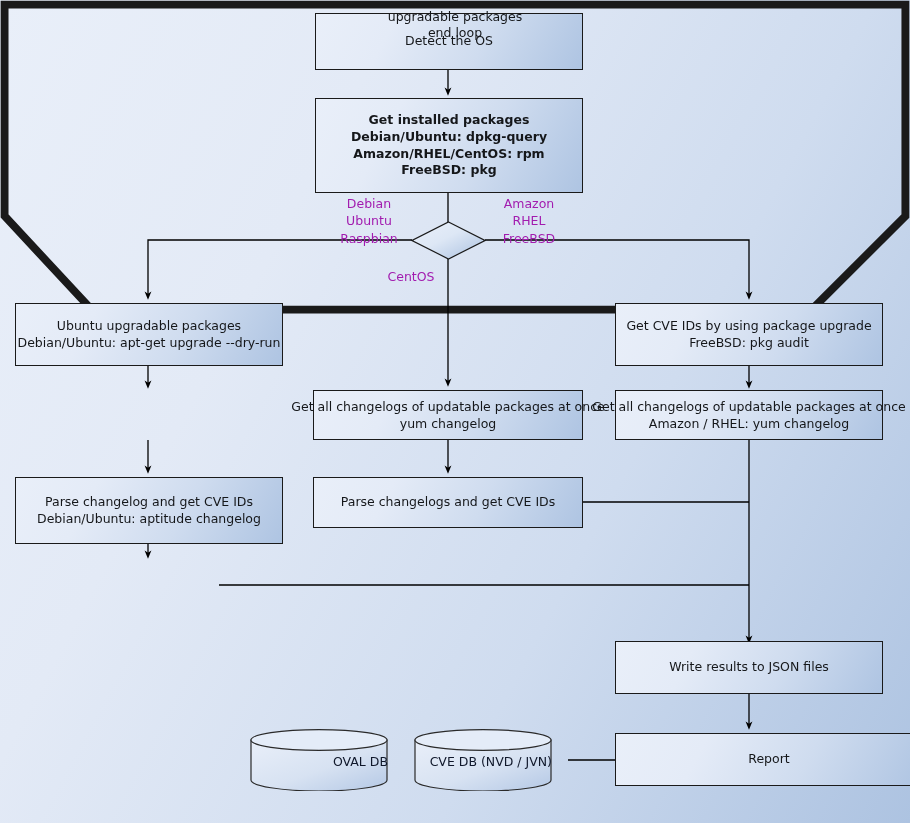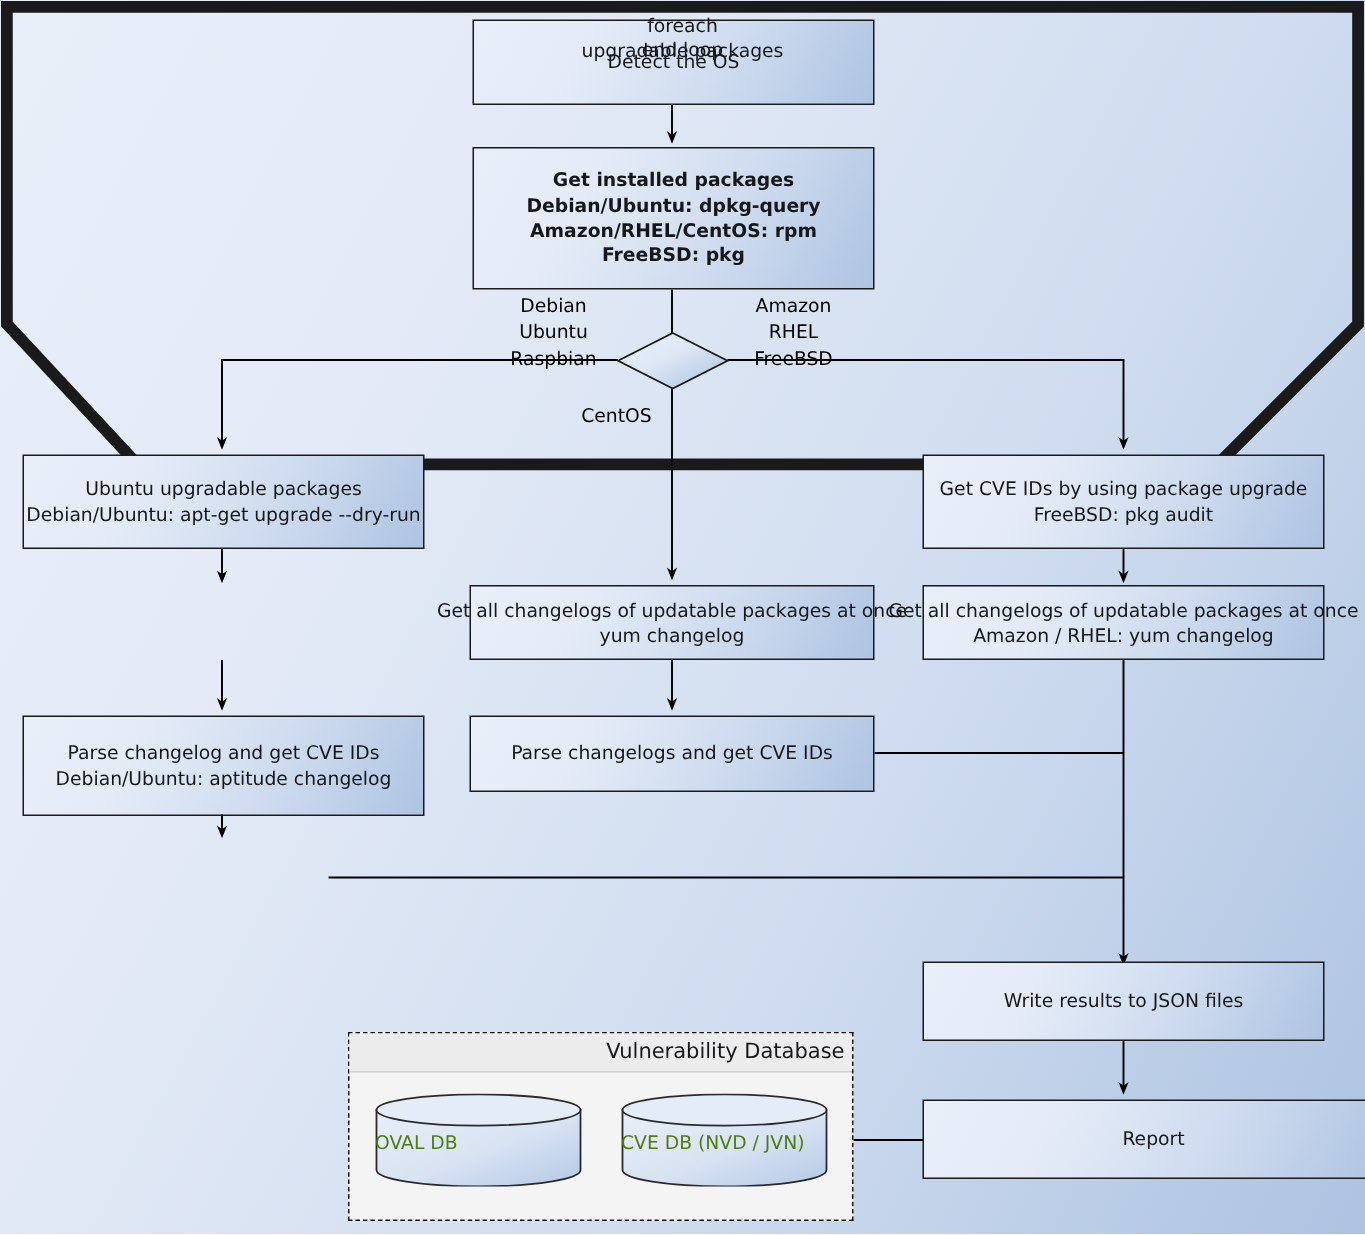--- a/index.html
+++ b/index.html
@@ -79,21 +79,21 @@
     color: #15171a;
   }
   
   .diamond {
     position: absolute;
   }
   
   .edge-label {
     position: absolute;
     font-size: 12.5px;
-    color: #000000;
+    color: #a21caf;
     line-height: 1.38;
     white-space: nowrap;
     text-align: center;
   }
   
   .of-text {
     position: absolute;
     font-size: 12.5px;
     color: #15171a;
     line-height: 1.35;
@@ -120,23 +120,23 @@
     background: #ececec;
     border-bottom: 1px solid #d2d2d2;
   }
   
   .cyl {
     position: absolute;
   }
   .cyl-label {
     position: absolute;
     width: 100%;
-    text-align: left;
-    font-size: 12.5px;
-    color: #4d7c0f;
+    text-align: right;
+    font-size: 12.5px;
+    color: #0f172a;
     white-space: nowrap;
     z-index: 4;
     pointer-events: none;
   }
   svg.lines {
     position: absolute;
     left: 0; top: 0;
     width: 910px;
     height: 823px;
     pointer-events: none;
@@ -232,21 +232,20 @@
     <span>Ubuntu upgradable packages</span>
     <span>Debian/Ubuntu: apt-get upgrade --dry-run</span>
   </div>
 
   <div class="loopstart" style="left:80px; top:392px; width:139px; height:48px;">
     <div class="shape"></div>
     <svg class="outline" viewBox="0 0 139 48">
       <polygon points="13,0.7 126,0.7 138.3,13 138.3,47.3 0.7,47.3 0.7,13" fill="none" stroke="#1a1a1a" stroke-width="1.2"></polygon>
     </svg>
     <div class="label" style="position:absolute;left:0;top:9px;">
-      <div>foreach</div>
       <div>upgradable  packages</div>
     </div>
   </div>
 
   <div class="node" style="left:15px; top:477px; width:268px; height:67px; flex-direction:column;">
     <span>Parse changelog and get  CVE IDs</span>
     <span>Debian/Ubuntu: aptitude changelog</span>
   </div>
 
   <div class="loopend" style="left:80px; top:562px; width:139px; height:48px;">
@@ -281,24 +280,20 @@
   </div>
 
   <div class="node" style="left:615px; top:641px; width:268px; height:53px;">
     <span class="txt">Write results to JSON files</span>
   </div>
 
   <div class="node" style="left:615px; top:733px; width:308px; height:53px;">
     <span class="txt">Report</span>
   </div>
 
-  <div class="group" style="left:232px; top:688px; width:337px; height:126px;">
-    <div class="group-titlebar" style="left:0; top:0; width:100%; height:25px;"></div>
-    <div class="group-title" style="right:5px; top:4px;">Vulnerability Database</div>
-  </div>
 
   <div class="cyl" style="left:250px; top:729px; width:138px; height:62px;">
     <svg width="138" height="62" viewBox="0 0 138 62">
       <defs>
         <linearGradient id="cg1" x1="0" y1="0" x2="1" y2="1">
           <stop offset="0%" stop-color="#e9eff9"></stop>
           <stop offset="55%" stop-color="#d7e2f2"></stop>
           <stop offset="100%" stop-color="#b4c8e5"></stop>
         </linearGradient>
       </defs>

